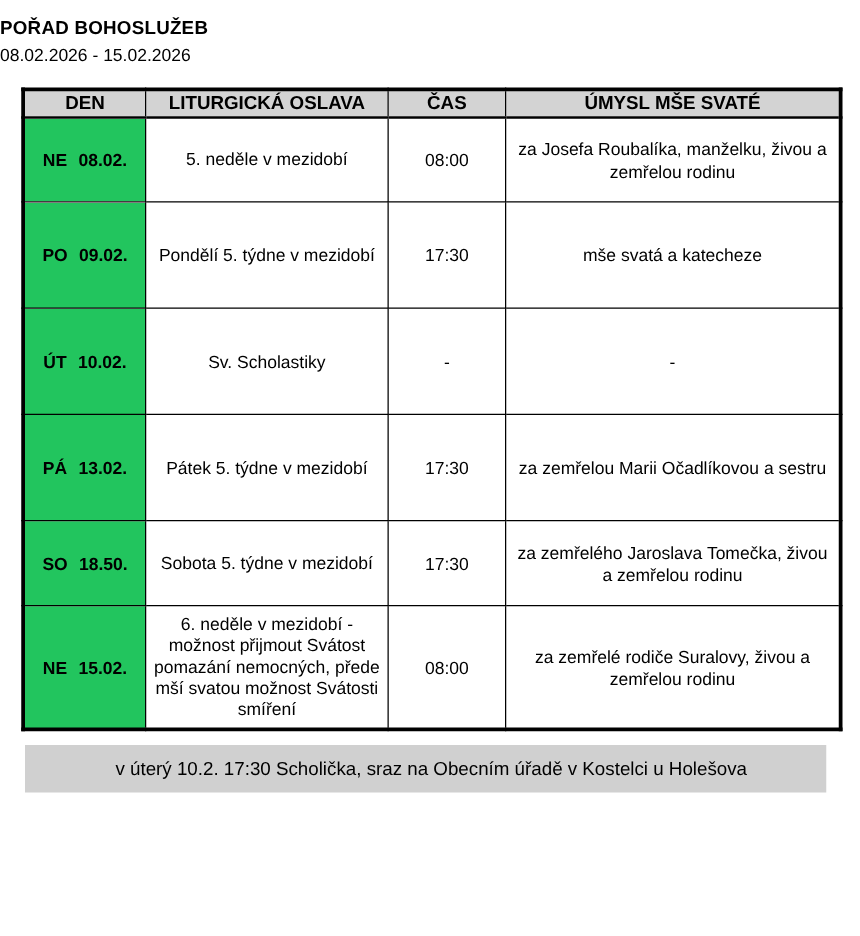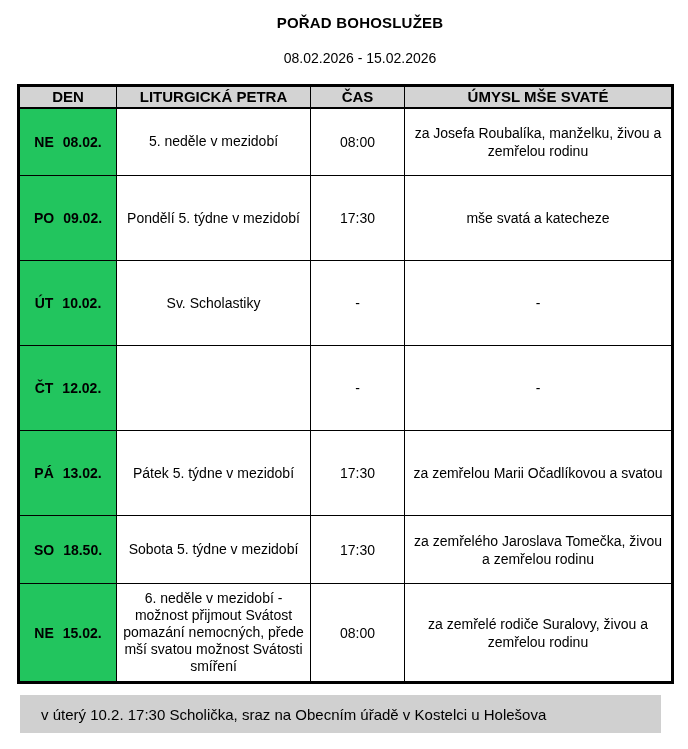--- a/index.html
+++ b/index.html
@@ -6,23 +6,23 @@
   html, body {
     margin: 0; padding: 0;
     width: 688px; height: 749px;
     background: #ffffff;
     color: #000;
     font-family: "Liberation Sans", sans-serif;
   }
   .page { width: 688px; height: 749px; position: relative; }
 
   
-  .titles { text-align: center; padding-top: 13px; padding-left: 32px; }
+  .titles { padding-top: 13px; }
   .title-line { font-weight: bold; font-size: 15px; line-height: 19px; letter-spacing: .2px; }
-  .date-line { font-size: 14px; line-height: 20px; margin-top: 16px; }
+  .date-line { font-size: 14px; line-height: 20px; margin-top: 2px; }
 
   
   table.schedule {
     border-collapse: collapse;
     table-layout: fixed;
     width: 654px;
     margin: 16px 0 0 17px;
     border: 3px solid #000;
   }
   .schedule th, .schedule td {
@@ -55,22 +55,23 @@
   td.intention-cell { line-height: 18px; text-align: center; }
 
   
   .note-bar {
     margin: 11px 0 0 20px;
     width: 641px;
     height: 38px;
     background: #d0d0d0;
     display: flex;
     align-items: center;
-    padding-left: 21px;
+    padding-left: 9px;
     font-size: 15px;
+    justify-content: center;
   }
 </style>
 </head>
 <body>
 
 <div class="page">
 
   <div class="titles">
     <div class="title-line">POŘAD BOHOSLUŽEB</div>
     <div class="date-line">08.02.2026 - 15.02.2026</div>
@@ -79,21 +80,21 @@
   <table class="schedule">
     <colgroup>
       <col style="width:98px">
         <col style="width:194px">
         <col style="width:94px">
         <col style="width:268px">
     </colgroup>
     <thead>
       <tr>
         <th>DEN</th>
-        <th>LITURGICKÁ PETRA</th>
+        <th>LITURGICKÁ OSLAVA</th>
         <th>ČAS</th>
         <th>ÚMYSL MŠE SVATÉ</th>
       </tr>
     </thead>
     <tbody>
       <tr class="row-first">
         <td class="day-cell"><span class="day-part">NE</span><span class="date-part">08.02.</span></td>
         <td class="liturgy-cell">5. neděle v mezidobí</td>
         <td class="time-cell">08:00</td>
         <td class="intention-cell">za Josefa Roubalíka, manželku, živou a zemřelou rodinu</td>
@@ -104,30 +105,24 @@
         <td class="time-cell">17:30</td>
         <td class="intention-cell">mše svatá a katecheze</td>
       </tr>
       <tr class="row-std">
         <td class="day-cell"><span class="day-part">ÚT</span><span class="date-part">10.02.</span></td>
         <td class="liturgy-cell">Sv. Scholastiky</td>
         <td class="time-cell">-</td>
         <td class="intention-cell">-</td>
       </tr>
       <tr class="row-std">
-        <td class="day-cell"><span class="day-part">ČT</span><span class="date-part">12.02.</span></td>
-        <td class="liturgy-cell"></td>
-        <td class="time-cell">-</td>
-        <td class="intention-cell">-</td>
-      </tr>
-      <tr class="row-std">
         <td class="day-cell"><span class="day-part">PÁ</span><span class="date-part">13.02.</span></td>
         <td class="liturgy-cell">Pátek 5. týdne v mezidobí</td>
         <td class="time-cell">17:30</td>
-        <td class="intention-cell">za zemřelou Marii Očadlíkovou a svatou</td>
+        <td class="intention-cell">za zemřelou Marii Očadlíkovou a sestru</td>
       </tr>
       <tr class="row-sat">
         <td class="day-cell"><span class="day-part">SO</span><span class="date-part">18.50.</span></td>
         <td class="liturgy-cell">Sobota 5. týdne v mezidobí</td>
         <td class="time-cell">17:30</td>
         <td class="intention-cell">za zemřelého Jaroslava Tomečka, živou a zemřelou rodinu</td>
       </tr>
       <tr class="row-last">
         <td class="day-cell"><span class="day-part">NE</span><span class="date-part">15.02.</span></td>
         <td class="liturgy-cell">6. neděle v mezidobí - možnost přijmout Svátost pomazání nemocných, přede mší svatou možnost Svátosti smíření</td>

